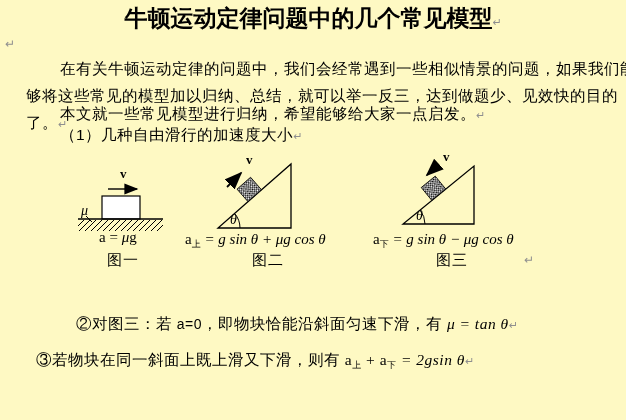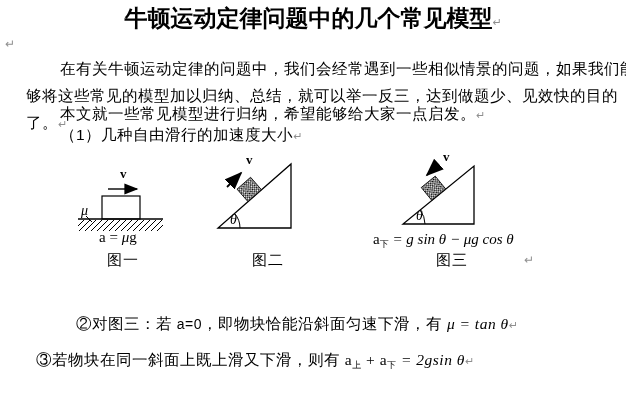--- a/index.html
+++ b/index.html
@@ -1,17 +1,17 @@
 <!DOCTYPE html>
 <html><head>
 <meta charset="utf-8">
 <style>
   html,body{margin:0;padding:0;background:#c8c8c8;}
   .page{
-    position:relative;width:626px;height:420px;background:#ffffff;
+    position:relative;width:626px;height:420px;background:#fef9c3;
     font-family:"Liberation Sans",sans-serif;color:#000;overflow:hidden;
   }
   .title{
     position:absolute;top:3px;left:0;width:100%;text-align:center;
     font-size:23px;font-weight:bold;white-space:nowrap;
   }
   .pilcrow{color:#8f8f8f;font-size:11px;font-weight:normal;font-style:normal;font-family:"Liberation Sans",sans-serif;}
   .pilcrow-abs{position:absolute;color:#8f8f8f;font-size:12px;}
   .para{position:absolute;font-size:15.5px;line-height:27px;letter-spacing:.5px;margin-left:24px;}
   .p1{left:2px;top:55px;width:622px;text-indent:34px;}
@@ -96,20 +96,21 @@
       <rect x="-9" y="-17" width="18" height="16.5" fill="url(#dots)" stroke="#000" stroke-width="0.8"></rect>
     </g>
     <line x1="46" y1="16" x2="34" y2="27" stroke="#000" stroke-width="1.8" marker-end="url(#arrow)"></line>
     <text class="vlab" x="50" y="13">v</text>
     <path d="M 32 76 A 22 22 0 0 0 27 62.1" fill="none" stroke="#000" stroke-width="1"></path>
     <text class="glab" x="23" y="72">θ</text>
   </svg>
 
   <div class="formula" style="left:99px;top:229px;"><span>a = </span><span class="var">μ</span><span>g</span></div>
 
+  <div class="formula" style="left:185px;top:231px;"><span>a</span><span class="fsub">上</span><span class="var"> = g sin θ + μg cos θ</span></div>
 
   <div class="formula" style="left:373px;top:231px;"><span>a</span><span class="fsub">下</span><span class="var"> = g sin θ − μg cos θ</span></div>
 
   <div class="caption" style="left:107px;top:251px;font-family:Liberation Serif, serif;">图一</div>
   <div class="caption" style="left:252px;top:251px;">图二</div>
   <div class="caption" style="left:436px;top:251px;">图三</div>
   <span class="pilcrow-abs" style="left:524px;top:253px;">↵</span>
 
 
   <div class="note" style="top:314px;margin-left:40px;"><span>②对图三：若 </span><span class="latin">a=0</span><span>，即物块恰能沿斜面匀速下滑，有 </span><span class="mathv">μ = tan θ</span><span class="pilcrow">↵</span></div>

